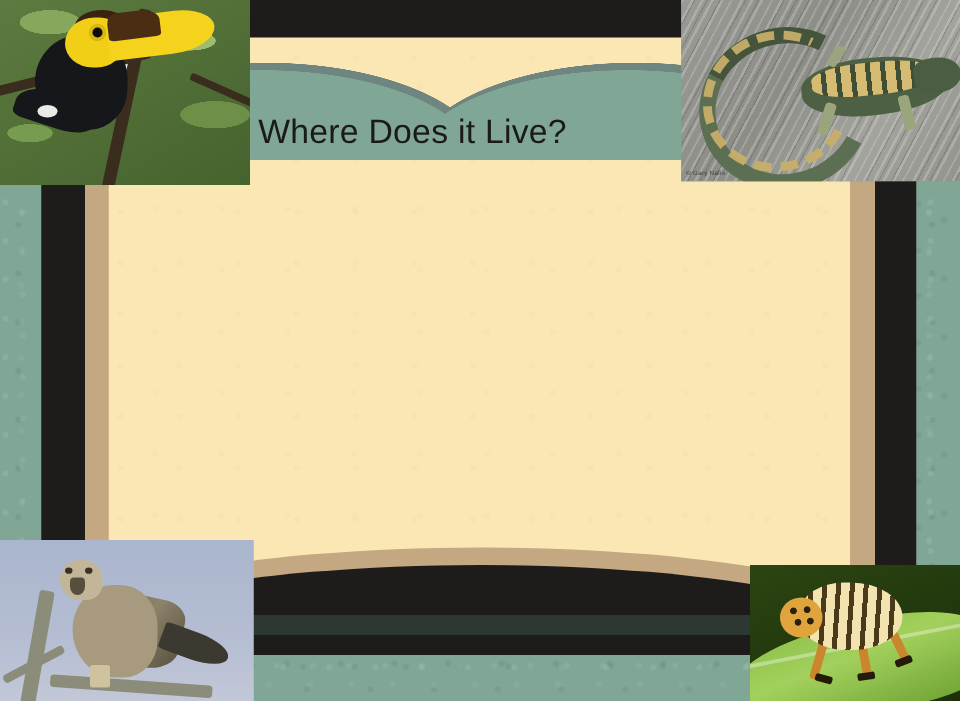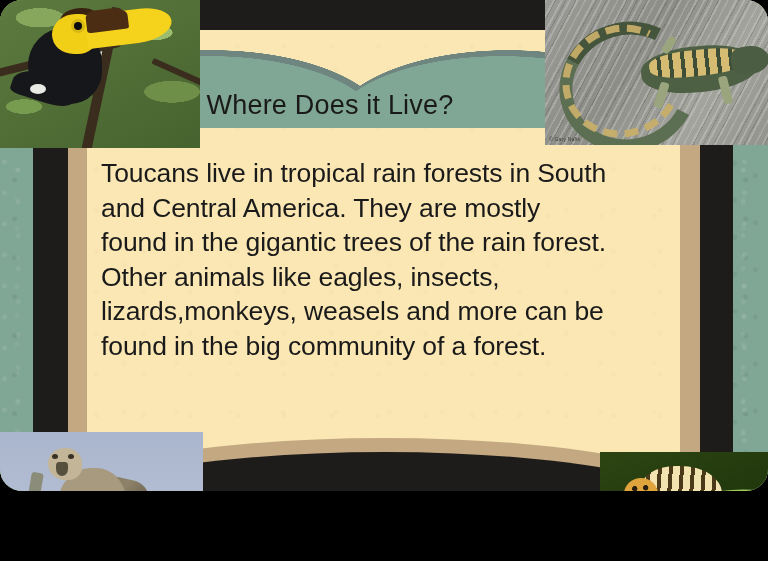--- a/index.html
+++ b/index.html
@@ -4,25 +4,24 @@
 <title>Where Does it Live?</title>
 <style>
   html, body {
     margin: 0;
     padding: 0;
     background: #000;
   }
   #slide {
     position: relative;
     width: 768px;
-    height: 491px;
+    height: 561px;
     overflow: hidden;
     font-family: "Liberation Sans", sans-serif;
     background: #bef264;
-    border-radius: 22px;
   }
 
   
   .bg {
     position: absolute;
     inset: 0;
     background-color: #80a695;
     background-image:
       radial-gradient(circle at 12% 22%, rgba(255,255,255,.09) 0 2px, transparent 3px),
       radial-gradient(circle at 34% 61%, rgba(0,0,0,.06) 0 2px, transparent 3px),
@@ -458,26 +457,20 @@
   </div>
 
   <div class="arch-shadow"></div>
   <div class="page-top-arch"></div>
 
   <div class="bottom-tan"></div>
   <div class="bottom-black"></div>
   <div class="bottom-shade"></div>
 
   <div class="slide-title">Where Does it Live?</div>
-  <div class="body-text">Toucans live in tropical rain forests in South
-and Central America. They are mostly
-found in the gigantic trees of the rain forest.
-Other animals like eagles, insects,
-lizards,monkeys, weasels and more can be
-found in the big community of a forest.</div>
 
   <div class="photo" id="photo-toucan">
     <div class="tk-bg"></div>
     <div class="tk-branch" style="left:-6px;top:54px;width:128px;height:8px;transform:rotate(-14deg);"></div>
     <div class="tk-branch" style="left:96px;top:6px;width:10px;height:150px;transform:rotate(12deg);"></div>
     <div class="tk-branch" style="left:150px;top:70px;width:60px;height:6px;transform:rotate(24deg);"></div>
     <div class="tk-tail"></div>
     <div class="tk-body"></div>
     <div class="tk-wingspot"></div>
     <div class="tk-crown"></div>

